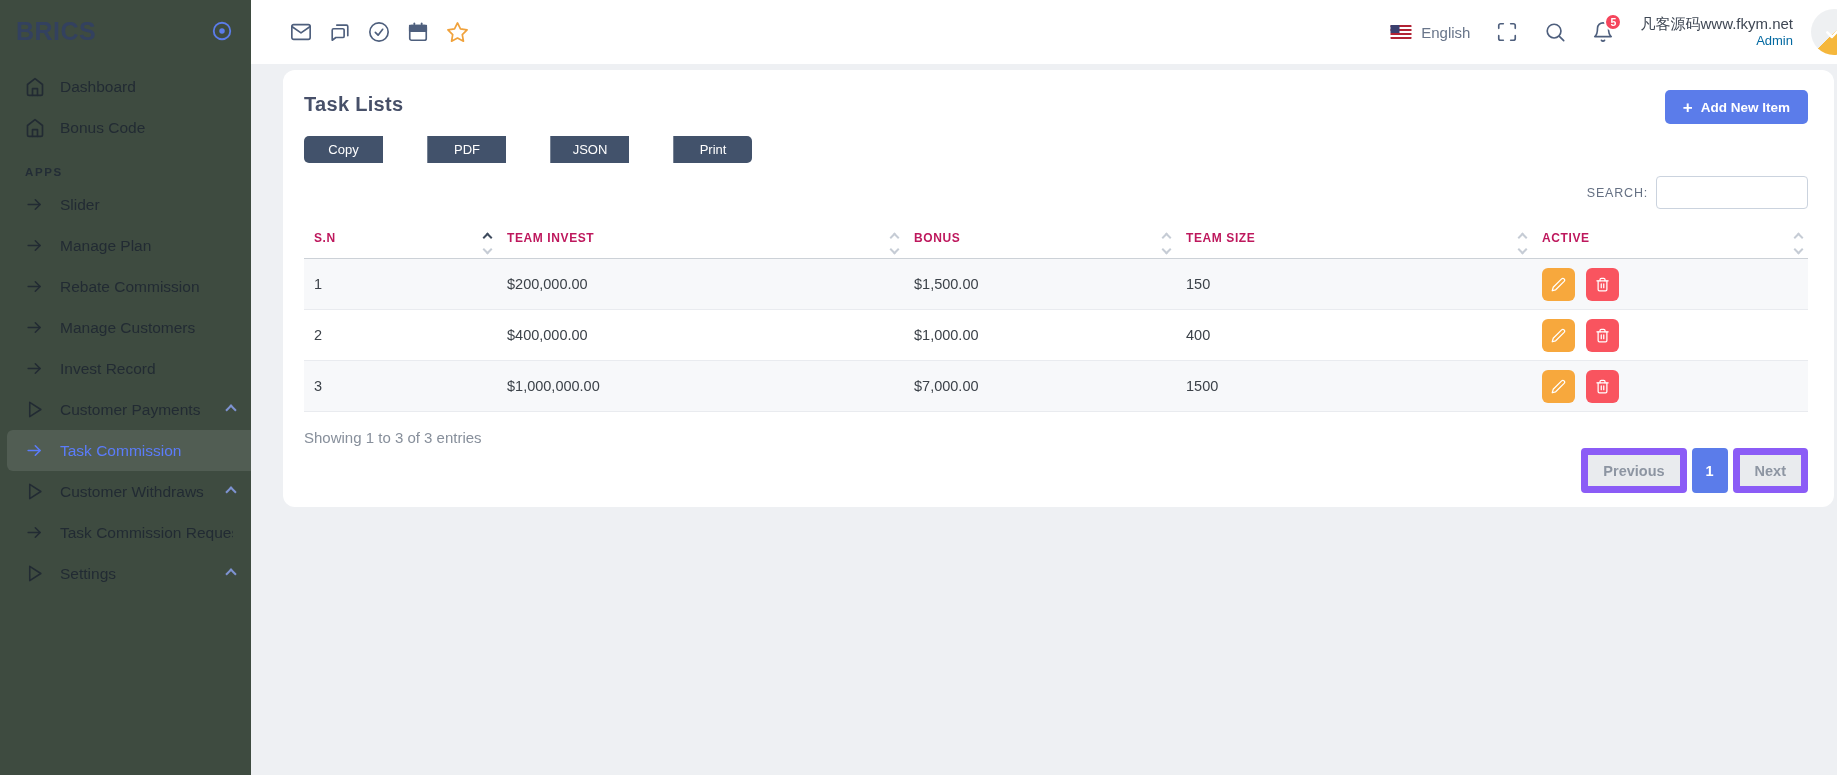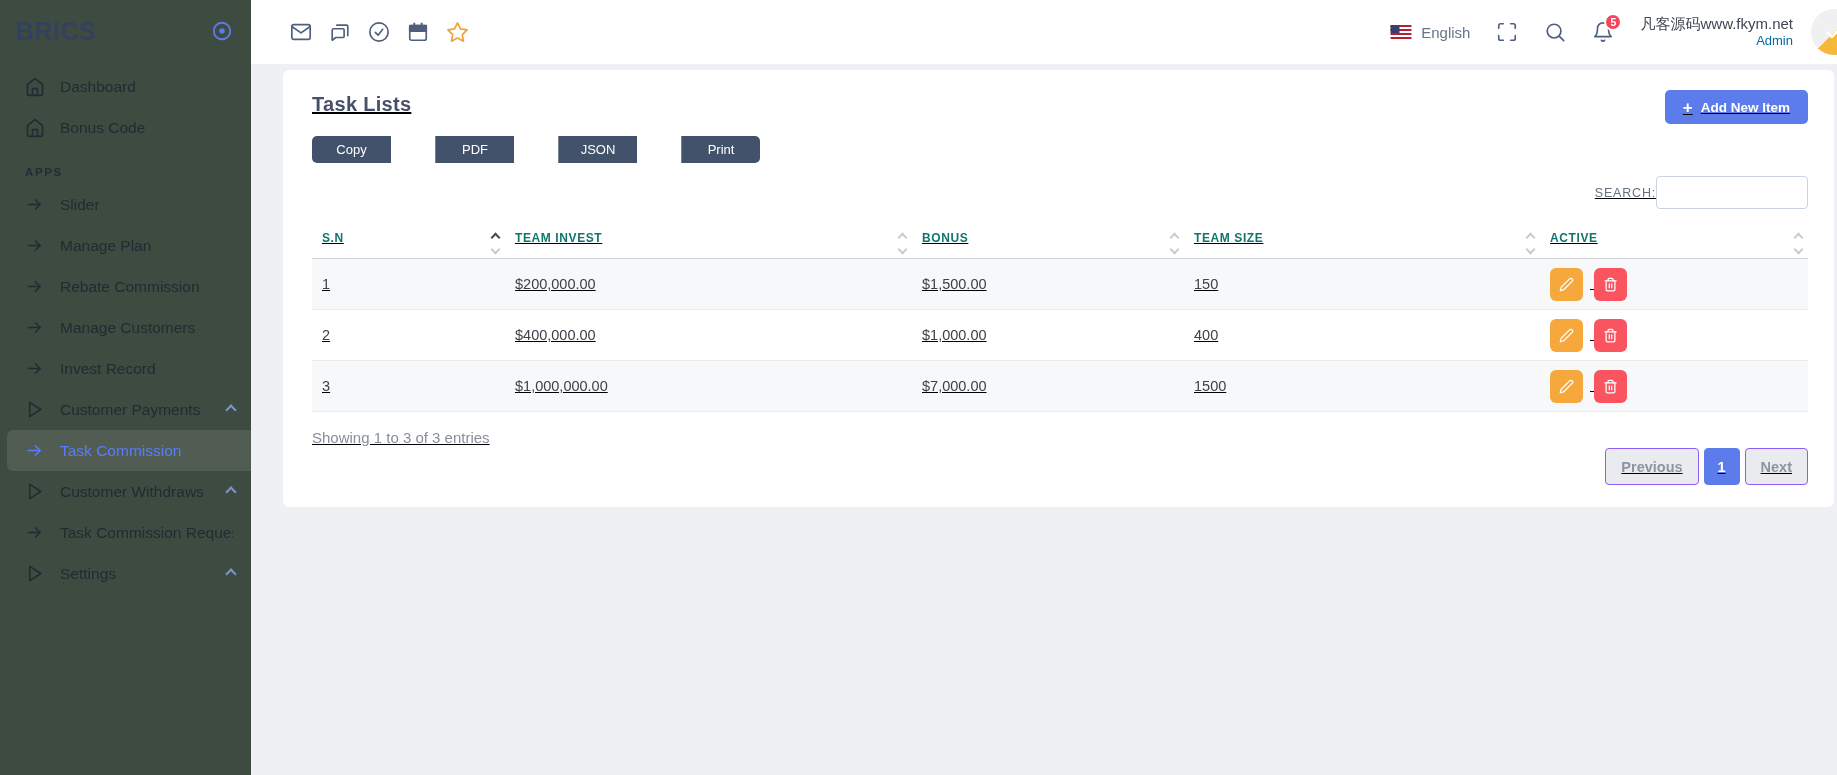--- a/index.html
+++ b/index.html
@@ -32,53 +32,53 @@
   .flag { display:block; border-radius:1px; }
   .bell-wrap { position:relative; cursor:pointer; }
   .badge { position:absolute; top:-8px; right:-8px; min-width:18px; height:18px; border-radius:50%; background:#f5455c; color:#fff; font-size:10.5px; font-weight:bold; display:flex; align-items:center; justify-content:center; border:2px solid #fff; }
   .user-block { text-align:right; line-height:1.25; cursor:pointer; }
   .user-name { font-size:15px; color:#3f4754; }
   .user-role { font-size:13px; color:#0369a1; }
   .avatar { width:46px; height:46px; border-radius:50%; background:linear-gradient(135deg,#eef0f2 50%,#f5b73c 50%); margin-left:-8px; margin-right:-20px; flex:0 0 auto; position:relative; cursor:pointer; }
   .avatar svg { position:absolute; left:13px; top:13px; color:#fff; }
 
   
-  .card { position:absolute; left:283px; top:70px; width:1551px; height:437px; background:#fff; border-radius:6px; padding:20px 26px 0 29px; z-index:1;text-decoration:underline; }
+  .card { position:absolute; left:283px; top:70px; width:1551px; height:437px; background:#fff; border-radius:12px; padding:20px 26px 0 21px; z-index:1; }
   .card-head { display:flex; justify-content:space-between; align-items:flex-start; }
   .page-title { font-size:20px; color:#475069; letter-spacing:.3px; padding-top:3px; }
   .btn-add { display:flex; align-items:center; gap:8px; background:#5b7cea; color:#fff; border:none; border-radius:5px; height:34px; padding:0 18px; font-size:13.5px; font-weight:bold; font-family:inherit; cursor:pointer; }
   .btn-add .plus { font-size:17px; font-weight:bold; line-height:1; }
 
   .btn-group { margin-top:12px; display:inline-flex;gap:44px; }
   .btn-group button { width:79px; height:27px; background:#42526b; color:#fff; border:none; border-left:1px solid rgba(255,255,255,.28); font-size:13px; font-family:inherit; cursor:pointer; }
   .btn-group button:first-child { border-left:none; border-radius:5px 0 0 5px; }
   .btn-group button:last-child { border-radius:0 5px 5px 0; }
 
-  .search-row { margin-top:13px; display:flex; justify-content:flex-end; align-items:center; gap:0; }
+  .search-row { margin-top:13px; display:flex; justify-content:flex-end; align-items:center; gap:8px; }
   .search-label { font-size:12.5px; letter-spacing:.8px; color:#657083; }
   .search-input { width:152px; height:33px; border:1px solid #cbd3de; border-radius:4px; padding:0 8px; font-size:14px; font-family:inherit; color:#3c4249; outline:none; }
 
   table { width:100%; border-collapse:collapse; margin-top:16px; }
-  th { text-align:left; font-size:12px; font-weight:bold; letter-spacing:.6px; color:#0f766e; padding:6px 26px 13px 10px; border-bottom:1px solid #ccd1d7; position:relative; }
+  th { text-align:left; font-size:12px; font-weight:bold; letter-spacing:.6px; color:#be185d; padding:6px 26px 13px 10px; border-bottom:1px solid #ccd1d7; position:relative; }
   .sorter { position:absolute; right:6px; top:9px; display:flex; flex-direction:column; gap:5px; }
   .car { width:7px; height:7px; transform:rotate(45deg); }
   .car.up { border-left:2px solid #c6ccd5; border-top:2px solid #c6ccd5; }
   .car.down { border-right:2px solid #c6ccd5; border-bottom:2px solid #c6ccd5; }
   .car.up.on { border-color:#3f4b5e; }
   tbody tr { border-bottom:1px solid #e9ebef; }
   tbody tr:nth-child(odd) { background:#f7f8fa; }
   td { height:51px; padding:0 10px; font-size:14.5px; color:#3c4249; }
   .act { width:33px; height:33px; border:none; border-radius:6px; display:inline-flex; align-items:center; justify-content:center; cursor:pointer; color:#fff; vertical-align:middle; }
   .act.edit { background:#f7a83d; margin-right:7px; }
   .act.del { background:#f9545f; }
 
   .table-footer { display:flex; justify-content:space-between; align-items:flex-start; }
   .summary { margin-top:17px; font-size:15px; color:#878f9b; }
   .pagination { margin-top:36px; display:flex; gap:5px; }
-  .page-btn { height:37px; padding:0 15px; background:#e9ebee; border:1px solid #8b5cf6; border-radius:4px; color:#8d95a2; font-size:14.5px; font-weight:bold; font-family:inherit; cursor:pointer; }
+  .page-btn { height:45px; padding:0 15px; background:#e9ebee; border:7px solid #8b5cf6; border-radius:4px; color:#8d95a2; font-size:14.5px; font-weight:bold; font-family:inherit; cursor:pointer; }
   .page-btn.current { background:#5b7cea; border-color:#5b7cea; color:#fff; min-width:36px; padding:0; }
 </style>
 </head>
 <body>
 
 <svg width="0" height="0" style="position:absolute">
   <defs>
     <symbol id="i-home" viewBox="0 0 24 24">
         <path d="M3 9l9-7 9 7v11a2 2 0 0 1-2 2H5a2 2 0 0 1-2-2z"></path>
         <polyline points="9 22 9 14 15 14 15 22"></polyline>

